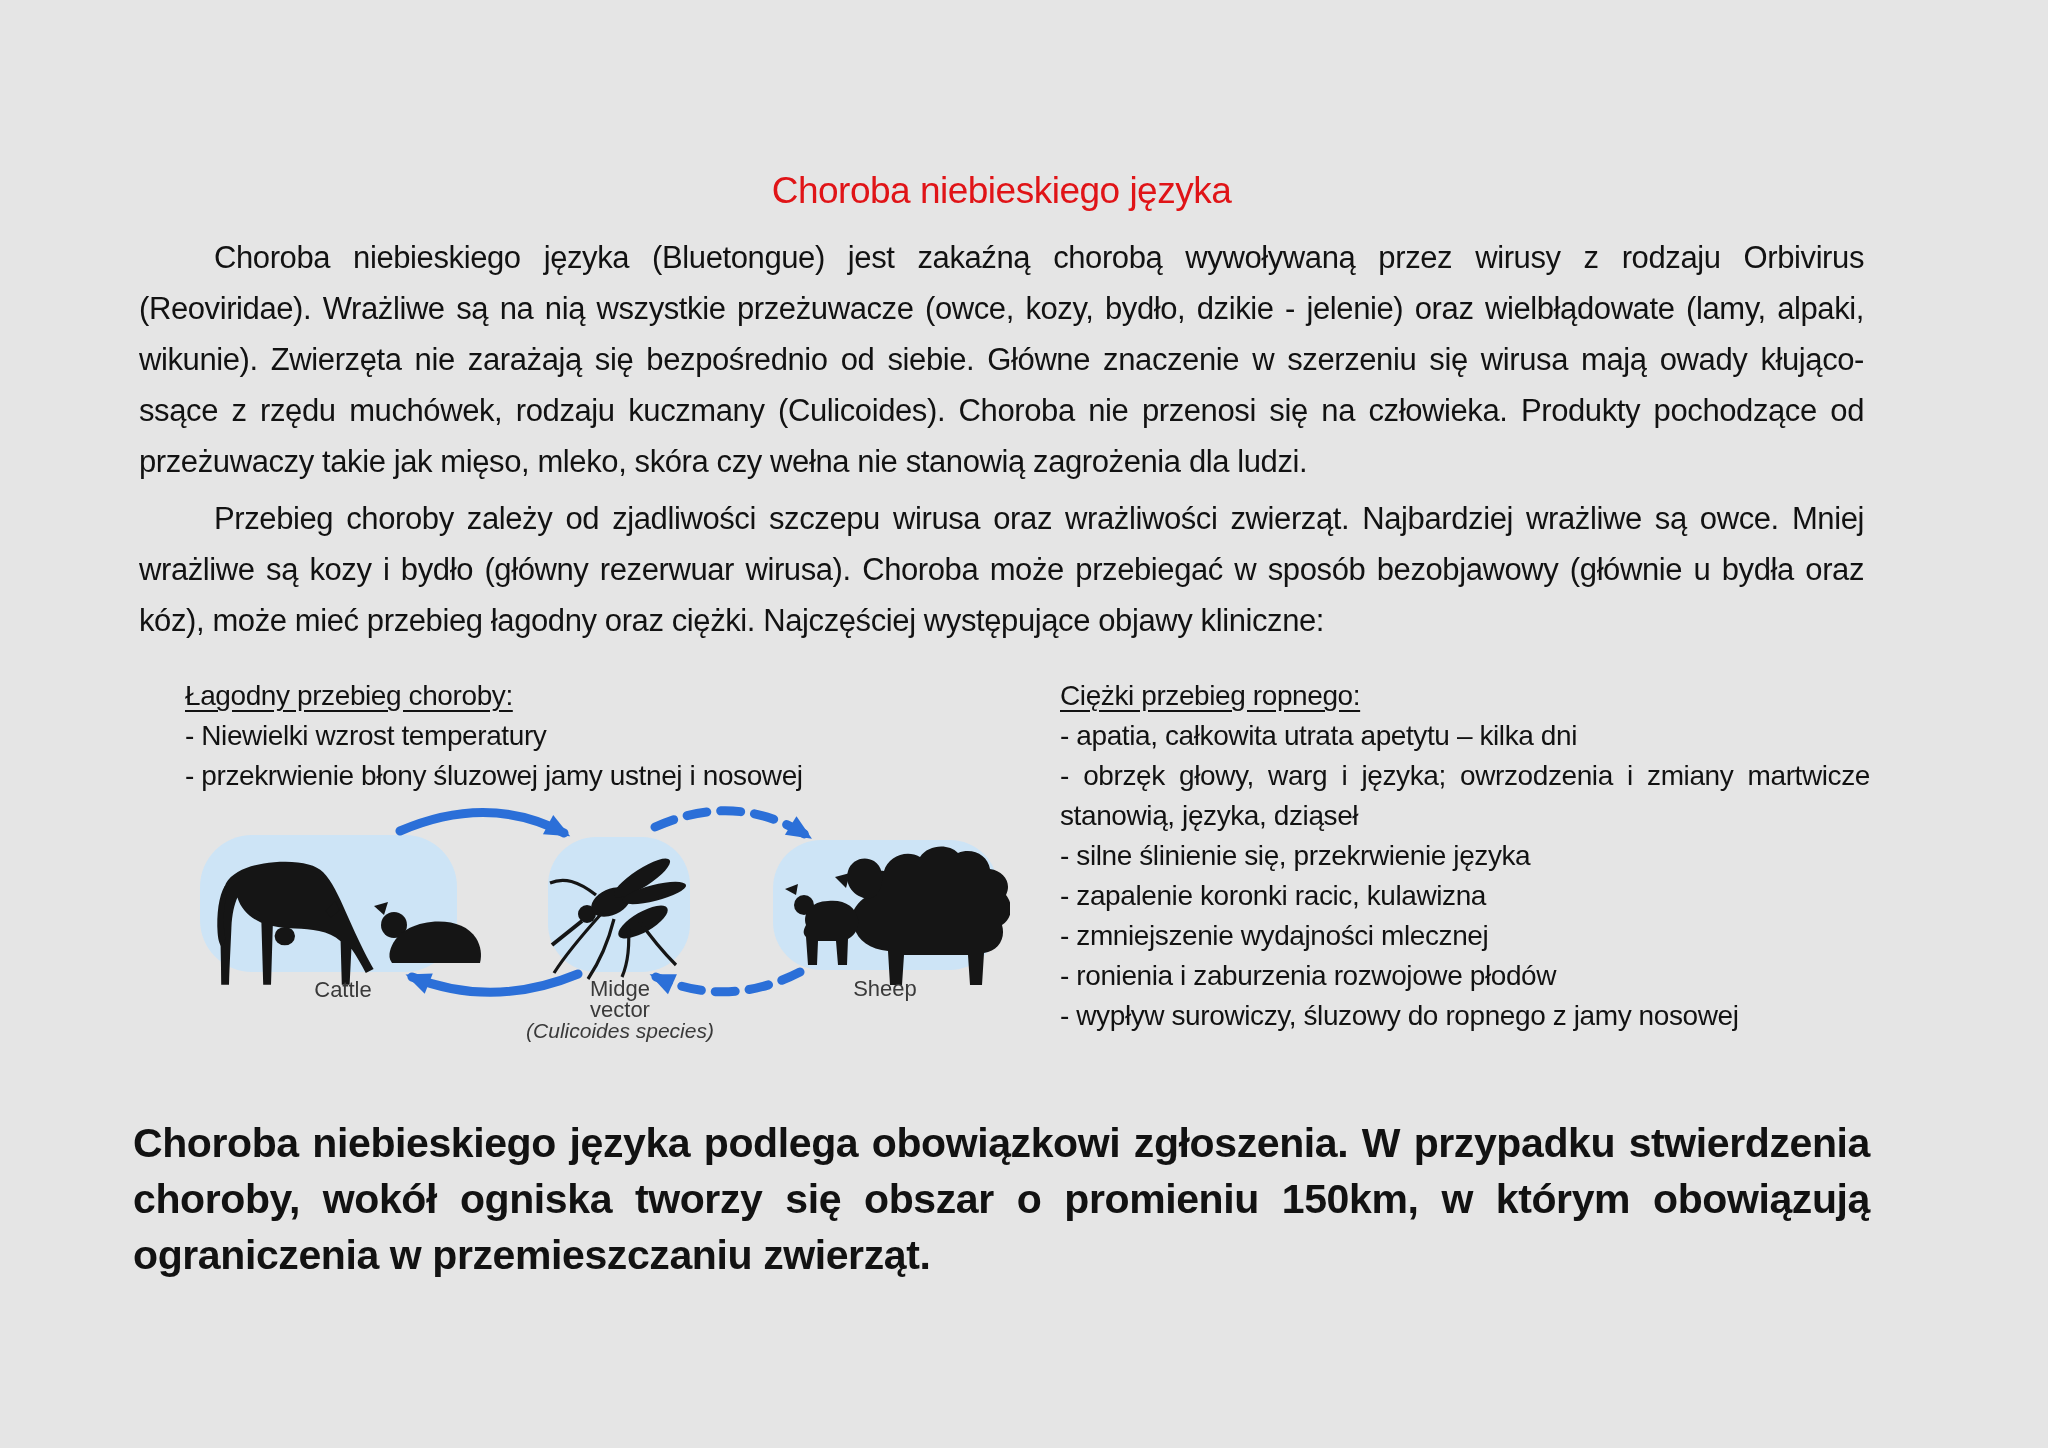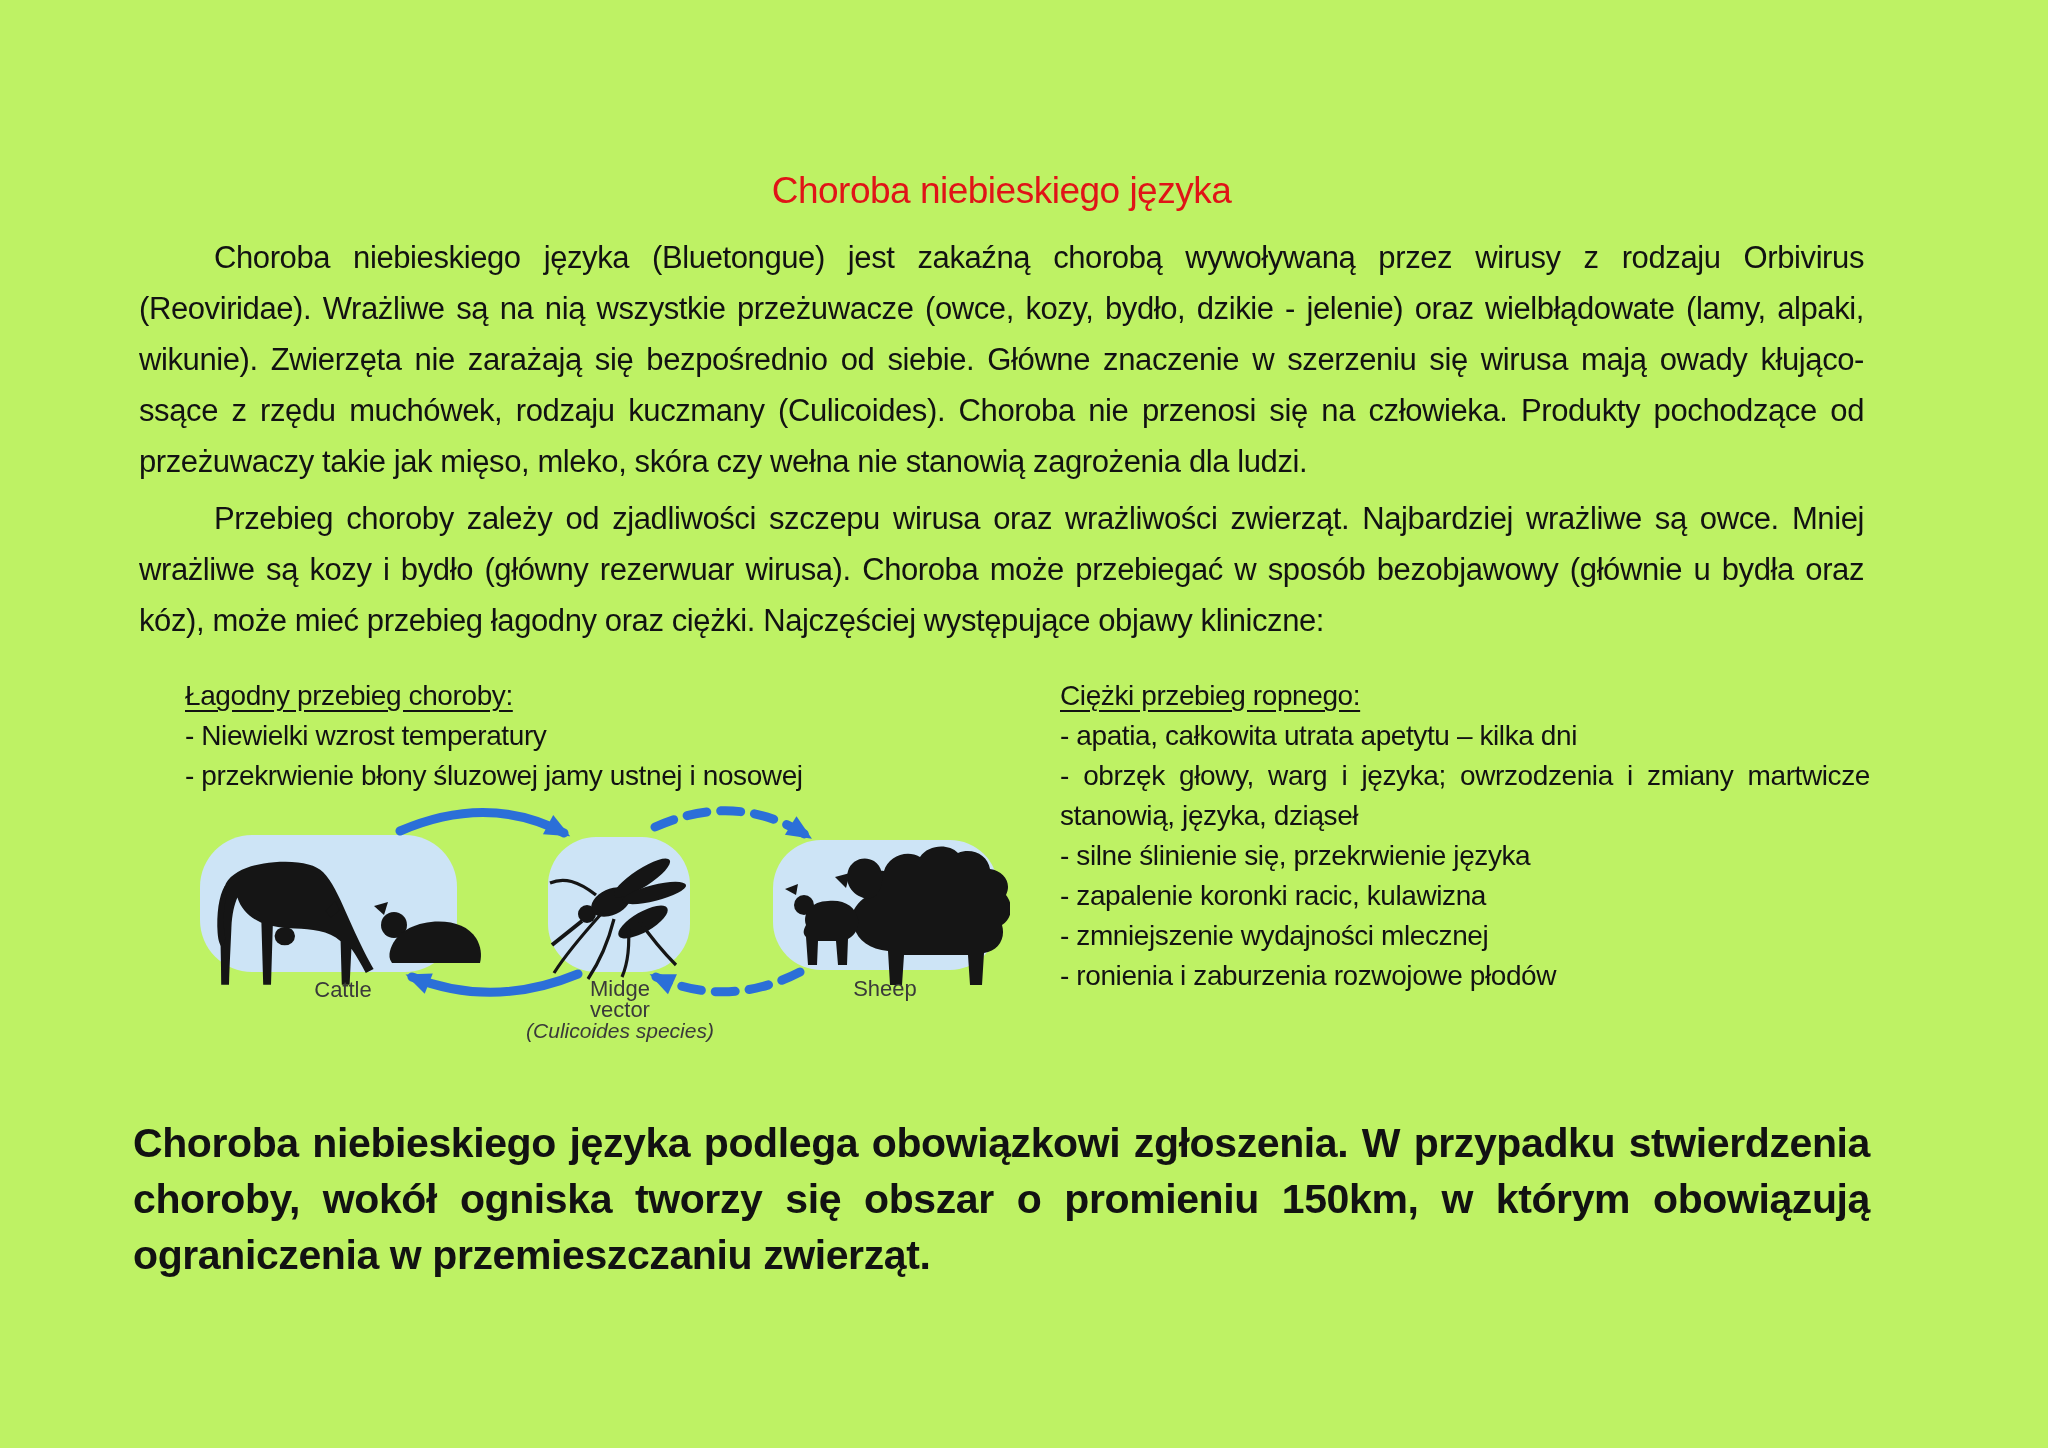--- a/index.html
+++ b/index.html
@@ -1,19 +1,19 @@
 <!DOCTYPE html>
 <html><head>
 <meta charset="utf-8">
 <style>
   html,body{margin:0;padding:0;background:#ffffff;}
   .page{
     position:relative;
     width:2048px;height:1448px;
-    background:#bef264;
+    background:#e5e5e5;
     font-family:"Liberation Sans",sans-serif;
     color:#121212;
     overflow:hidden;
   }
   .content{
     padding:170px 178px 0 133px;
   }
   h1.title{
     margin:0 0 20px 0;
     text-align:center;
@@ -157,20 +157,21 @@
 
       <div class="col-right">
         <div class="list-block">
           <div class="list-heading">Ciężki przebieg ropnego:</div>
           <div class="list-item">- apatia, całkowita utrata apetytu – kilka dni</div>
           <div class="list-item">- obrzęk głowy, warg i języka; owrzodzenia i zmiany martwicze stanowią, języka, dziąseł</div>
           <div class="list-item">- silne ślinienie się, przekrwienie języka</div>
           <div class="list-item">- zapalenie koronki racic, kulawizna</div>
           <div class="list-item">- zmniejszenie wydajności mlecznej</div>
           <div class="list-item">- ronienia i zaburzenia rozwojowe płodów</div>
+          <div class="list-item">- wypływ surowiczy, śluzowy do ropnego z jamy nosowej</div>
         </div>
       </div>
 
     </div>
 
     <p class="footer-bold">Choroba niebieskiego języka podlega obowiązkowi zgłoszenia. W przypadku stwierdzenia choroby, wokół ogniska tworzy się obszar o promieniu 150km, w którym obowiązują ograniczenia w przemieszczaniu zwierząt.</p>
 
   </div>
 </div>
 

